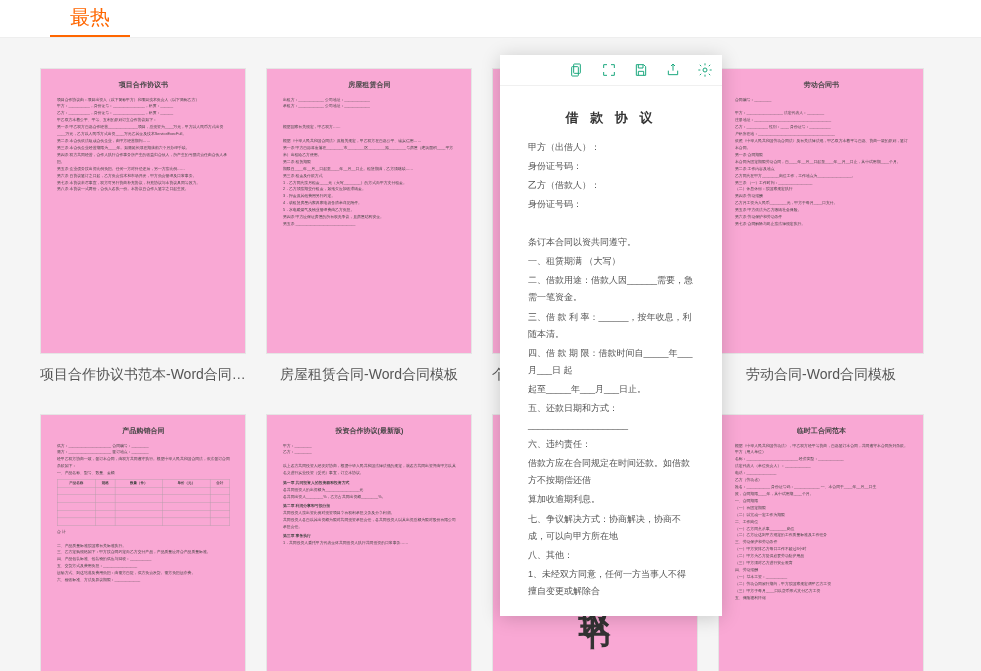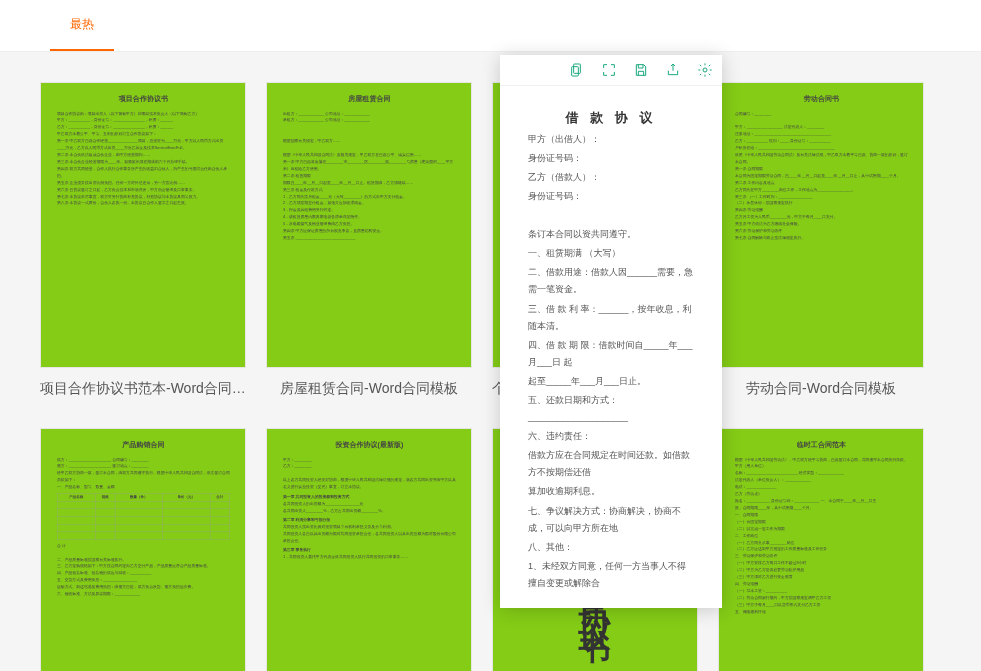--- a/index.html
+++ b/index.html
@@ -1,31 +1,31 @@
 <!DOCTYPE html>
 <html><head>
 <meta charset="utf-8">
 <style>
 *{margin:0;padding:0;box-sizing:border-box;}
 body{font-family:"Microsoft YaHei",Arial,sans-serif;background:#f5f5f5;font-size:14px;color:#333;}
 .tabs{display:flex;padding:0 50px;background:#fff;border-bottom:1px solid #eee;}
-.tab{padding:16px 20px;font-size:12px;cursor:pointer;color:#888;}
+.tab{padding:4px 20px;font-size:20px;cursor:pointer;color:#888;}
 .tab.active{color:#ff6600;border-bottom:2px solid #ff6600;}
 .grid{display:flex;flex-wrap:wrap;padding:30px 40px;gap:30px 20px;}
 .card-wrap{width:206px;position:relative;}
-.thumb{width:206px;height:286px;background:#84cc16;border:1px solid #e5e5e5;cursor:pointer;overflow:hidden;}
+.thumb{width:206px;height:286px;background:#f9a8d4;border:1px solid #e5e5e5;cursor:pointer;overflow:hidden;}
 .thumb-inner{transform:scale(0.32);transform-origin:top left;width:640px;padding:30px 50px;font-size:12px;color:#444;line-height:1.8;}
 .thumb-title{text-align:center;font-size:22px;font-weight:bold;margin-bottom:15px;}
 .caption{text-align:center;margin-top:12px;font-size:14px;color:#555;white-space:nowrap;overflow:hidden;text-overflow:ellipsis;}
 .popover{position:absolute;top:55px;left:500px;width:222px;background:#fff;box-shadow:0 2px 18px rgba(0,0,0,0.18);z-index:100;}
 .toolbar{display:flex;justify-content:flex-end;padding:6px 8px;gap:14px;border-bottom:1px solid #f0f0f0;}
 .toolbar-icon{width:18px;height:18px;cursor:pointer;display:flex;align-items:center;justify-content:center;}
 .toolbar-icon svg{width:16px;height:16px;stroke:#1ba87e;fill:none;stroke-width:1.5;}
 .preview{padding:20px 28px 14px;font-size:9px;color:#555;line-height:1.9;}
-.preview-title{text-align:center;font-size:13px;font-weight:bold;letter-spacing:4px;color:#333;}
+.preview-title{text-align:center;font-size:13px;font-weight:bold;margin-bottom:8px;letter-spacing:4px;color:#333;}
 .preview p{margin-bottom:2px;}
 .vertical-title-img{display:flex;align-items:center;justify-content:center;height:100%;}
 .vertical-title-img span{writing-mode:vertical-rl;font-size:32px;font-weight:bold;letter-spacing:14px;color:#333;}
 .tbl{width:100%;border-collapse:collapse;margin:8px 0;}
 .tbl td,.tbl th{border:1px solid #999;height:24px;font-size:11px;text-align:center;}
 .sect{font-weight:bold;margin-top:8px;}
 </style>
 </head>
 <body>
 

